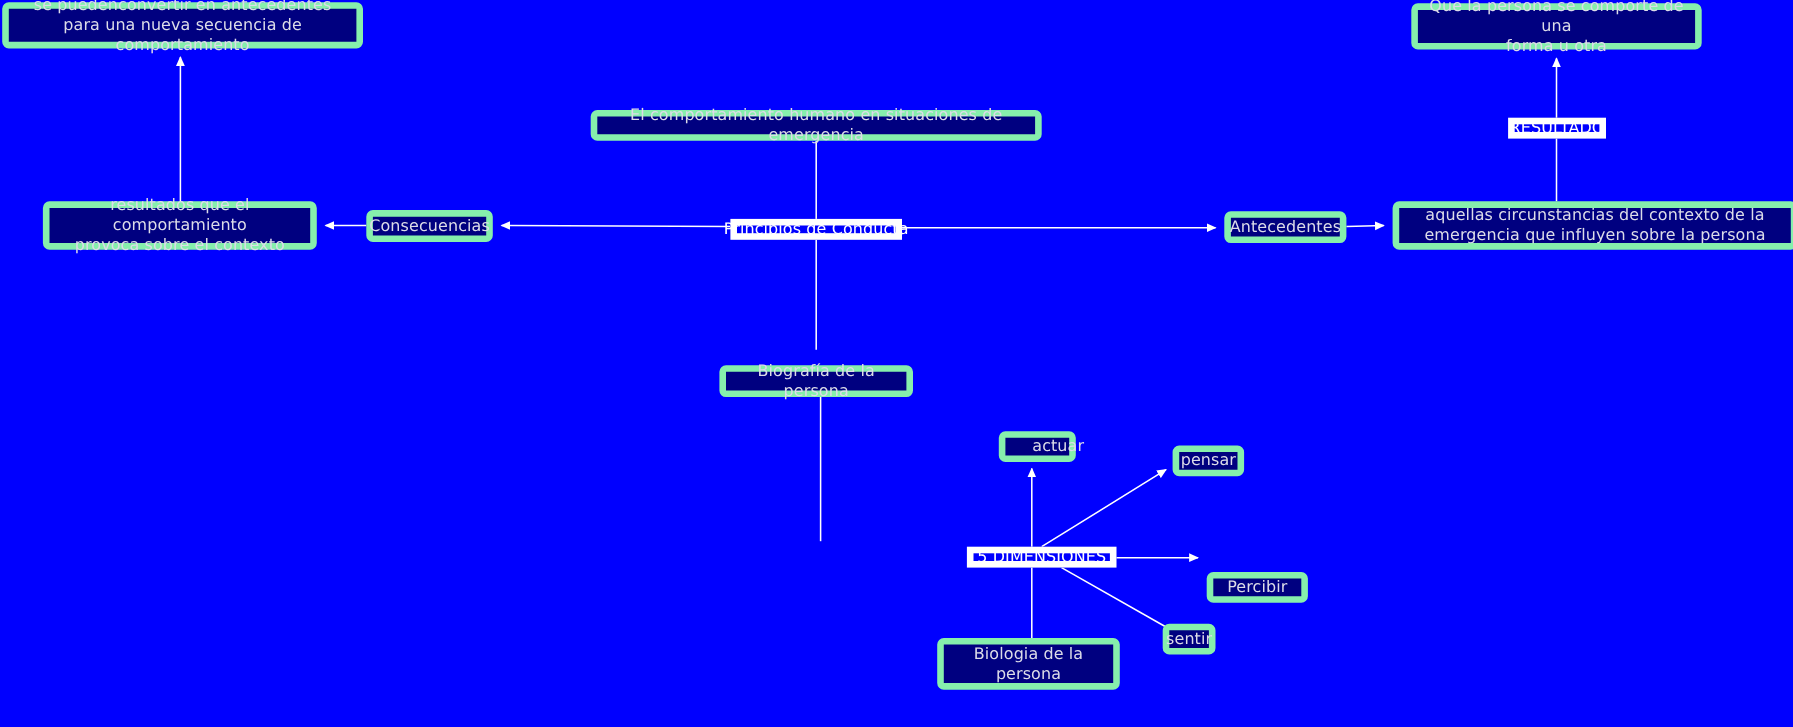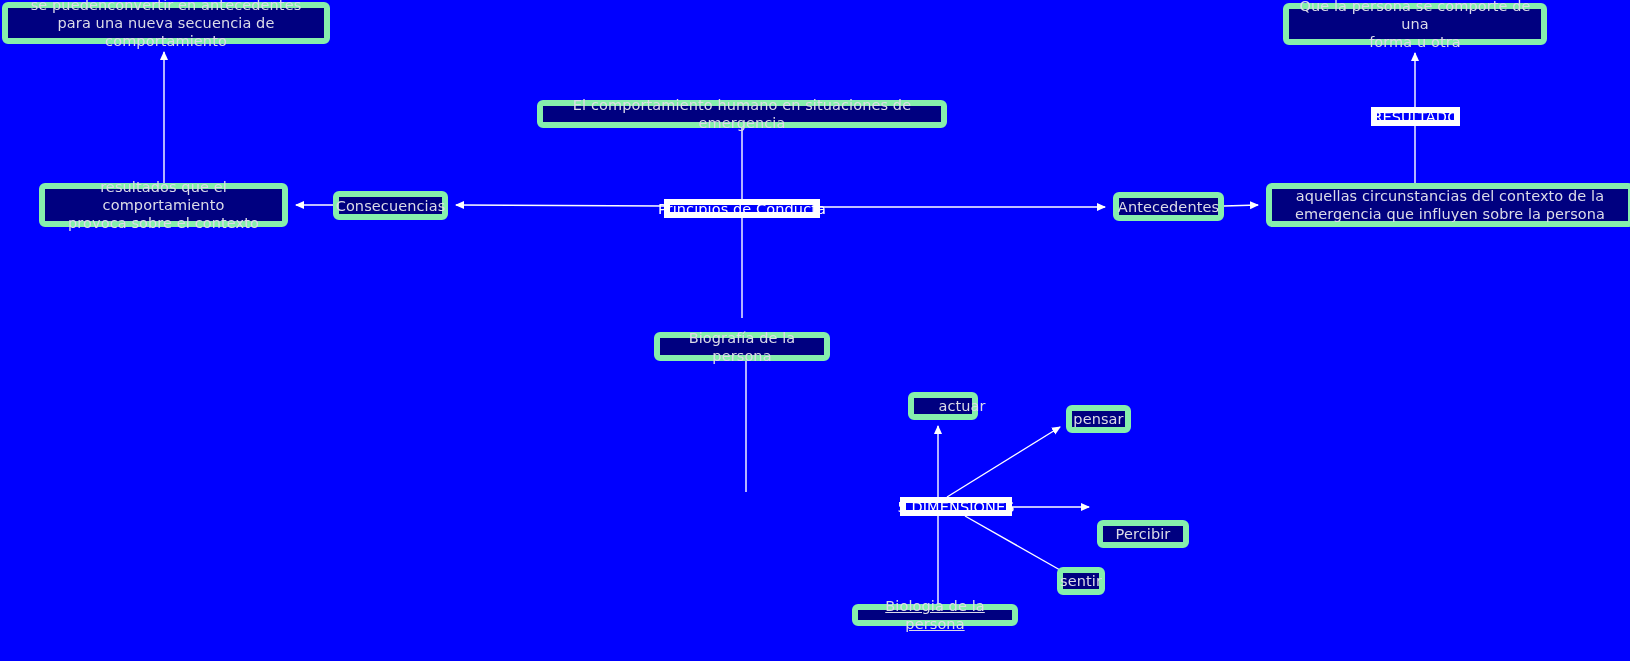--- a/index.html
+++ b/index.html
@@ -121,21 +121,21 @@
 
   <div class="node" style="left:908px; top:392px; width:62px; height:28px;padding-left:48px;">actuar</div>
 
   <div class="node" style="left:1066px; top:405px; width:65px; height:28px;">pensar</div>
 
 
   <div class="node" style="left:1097px; top:520px; width:92px; height:28px;">Percibir</div>
 
   <div class="node" style="left:1057px; top:567px; width:48px; height:28px;">sentir</div>
 
-  <div class="node" style="left:852px; top:604px; width:166px; height:22px;text-decoration:underline;">Biologia de la persona</div>
+  <div class="node" style="left:852px; top:580px; width:166px; height:47px;">Biologia de la persona</div>
 
   <div class="linklabel" style="left:1371px; top:107px; width:89px; height:19px;">RESULTADO</div>
 
   <div class="linklabel" style="left:664px; top:199px; width:156px; height:19px;">Principios de Conducta</div>
 
-  <div class="linklabel" style="left:900px; top:497px; width:112px; height:19px;">5 DIMENSIONES</div>
+  <div class="linklabel" style="left:879px; top:497px; width:136px; height:19px;">5 DIMENSIONES</div>
 
 </div>
 
 </body></html>

